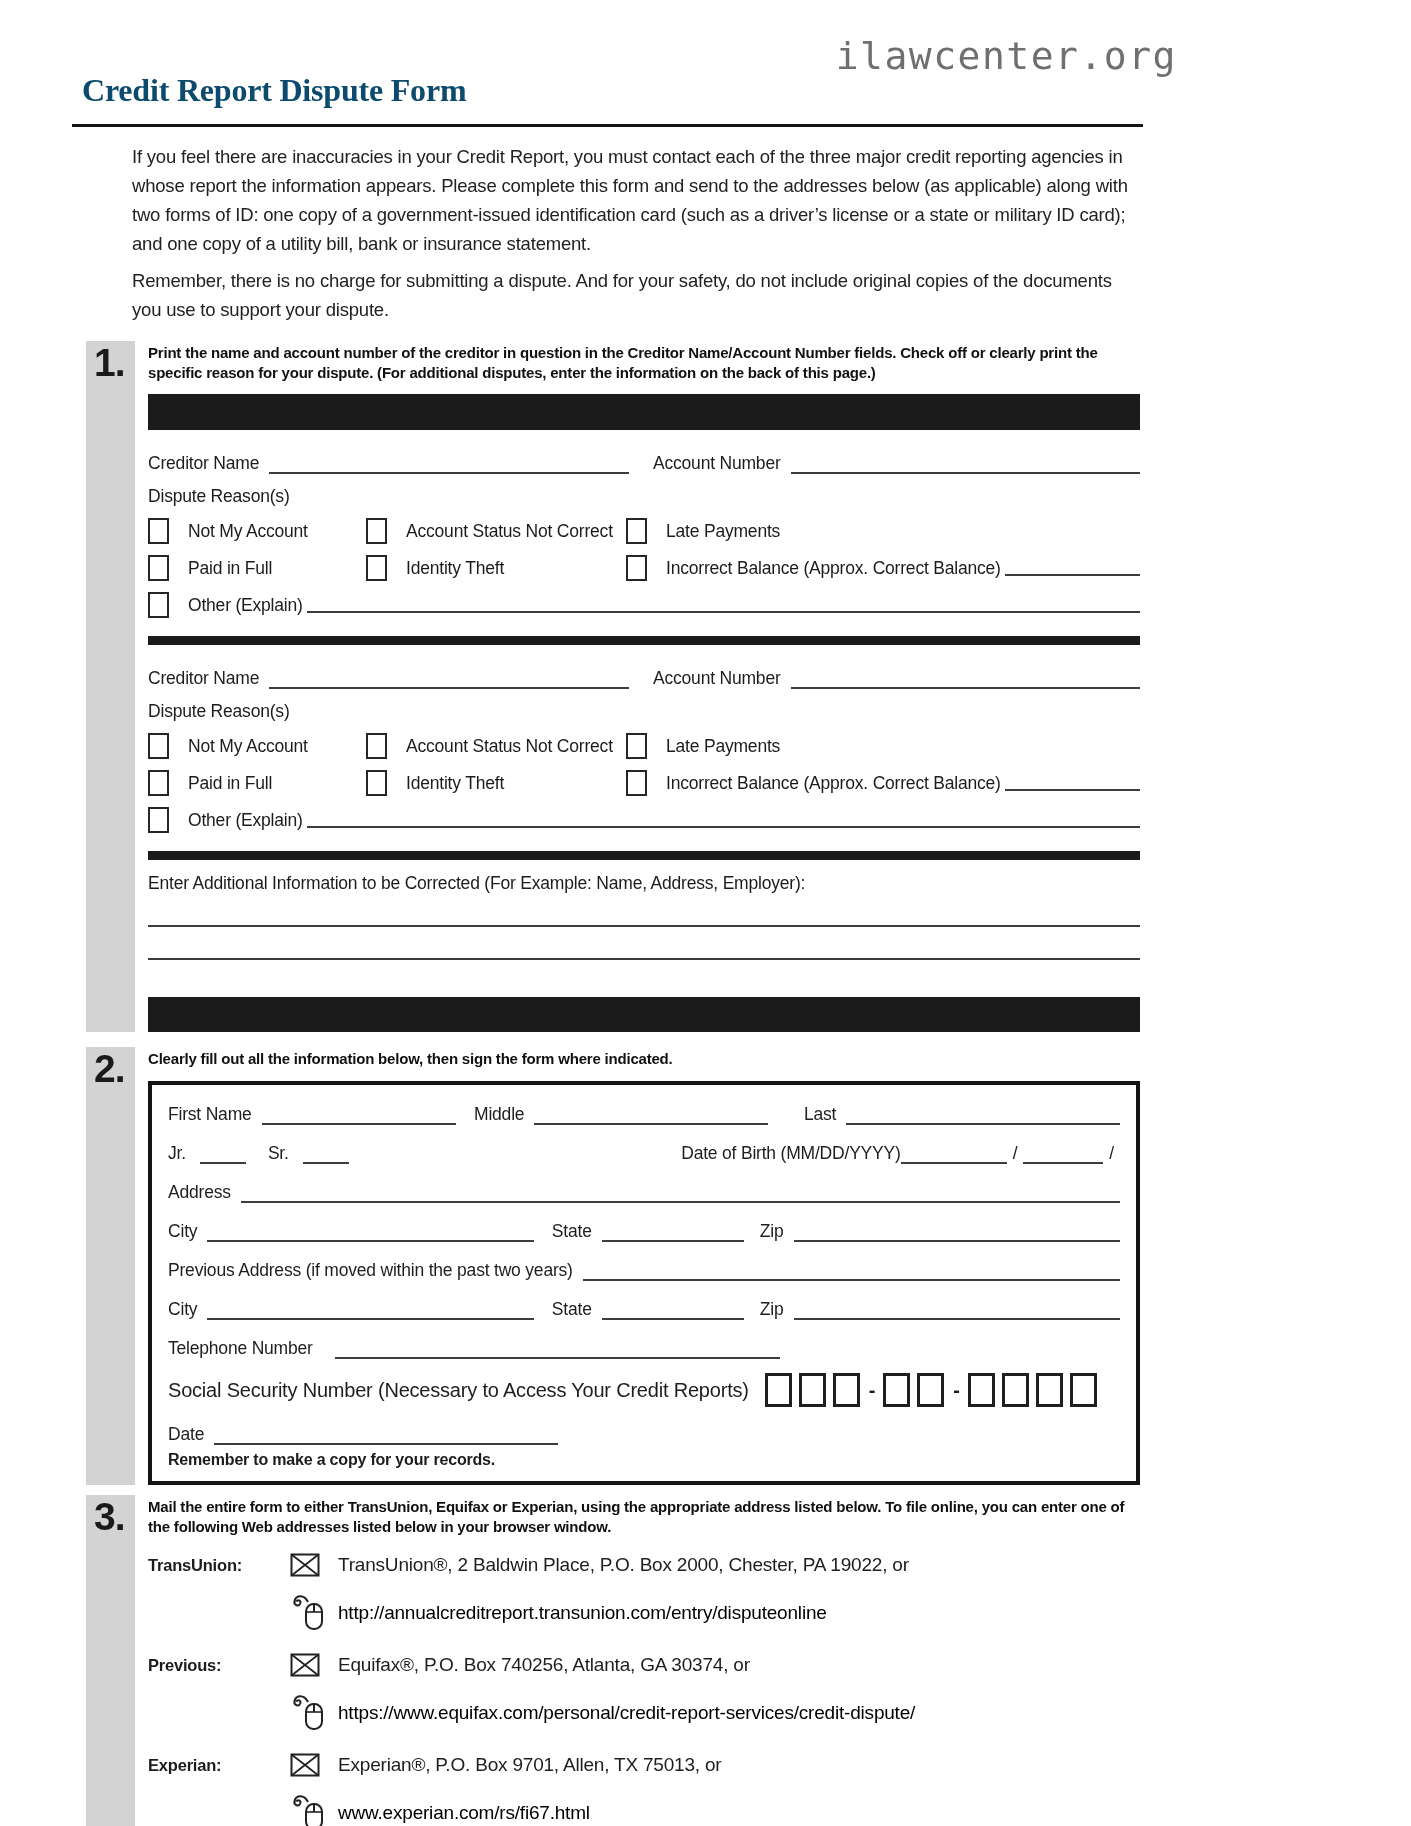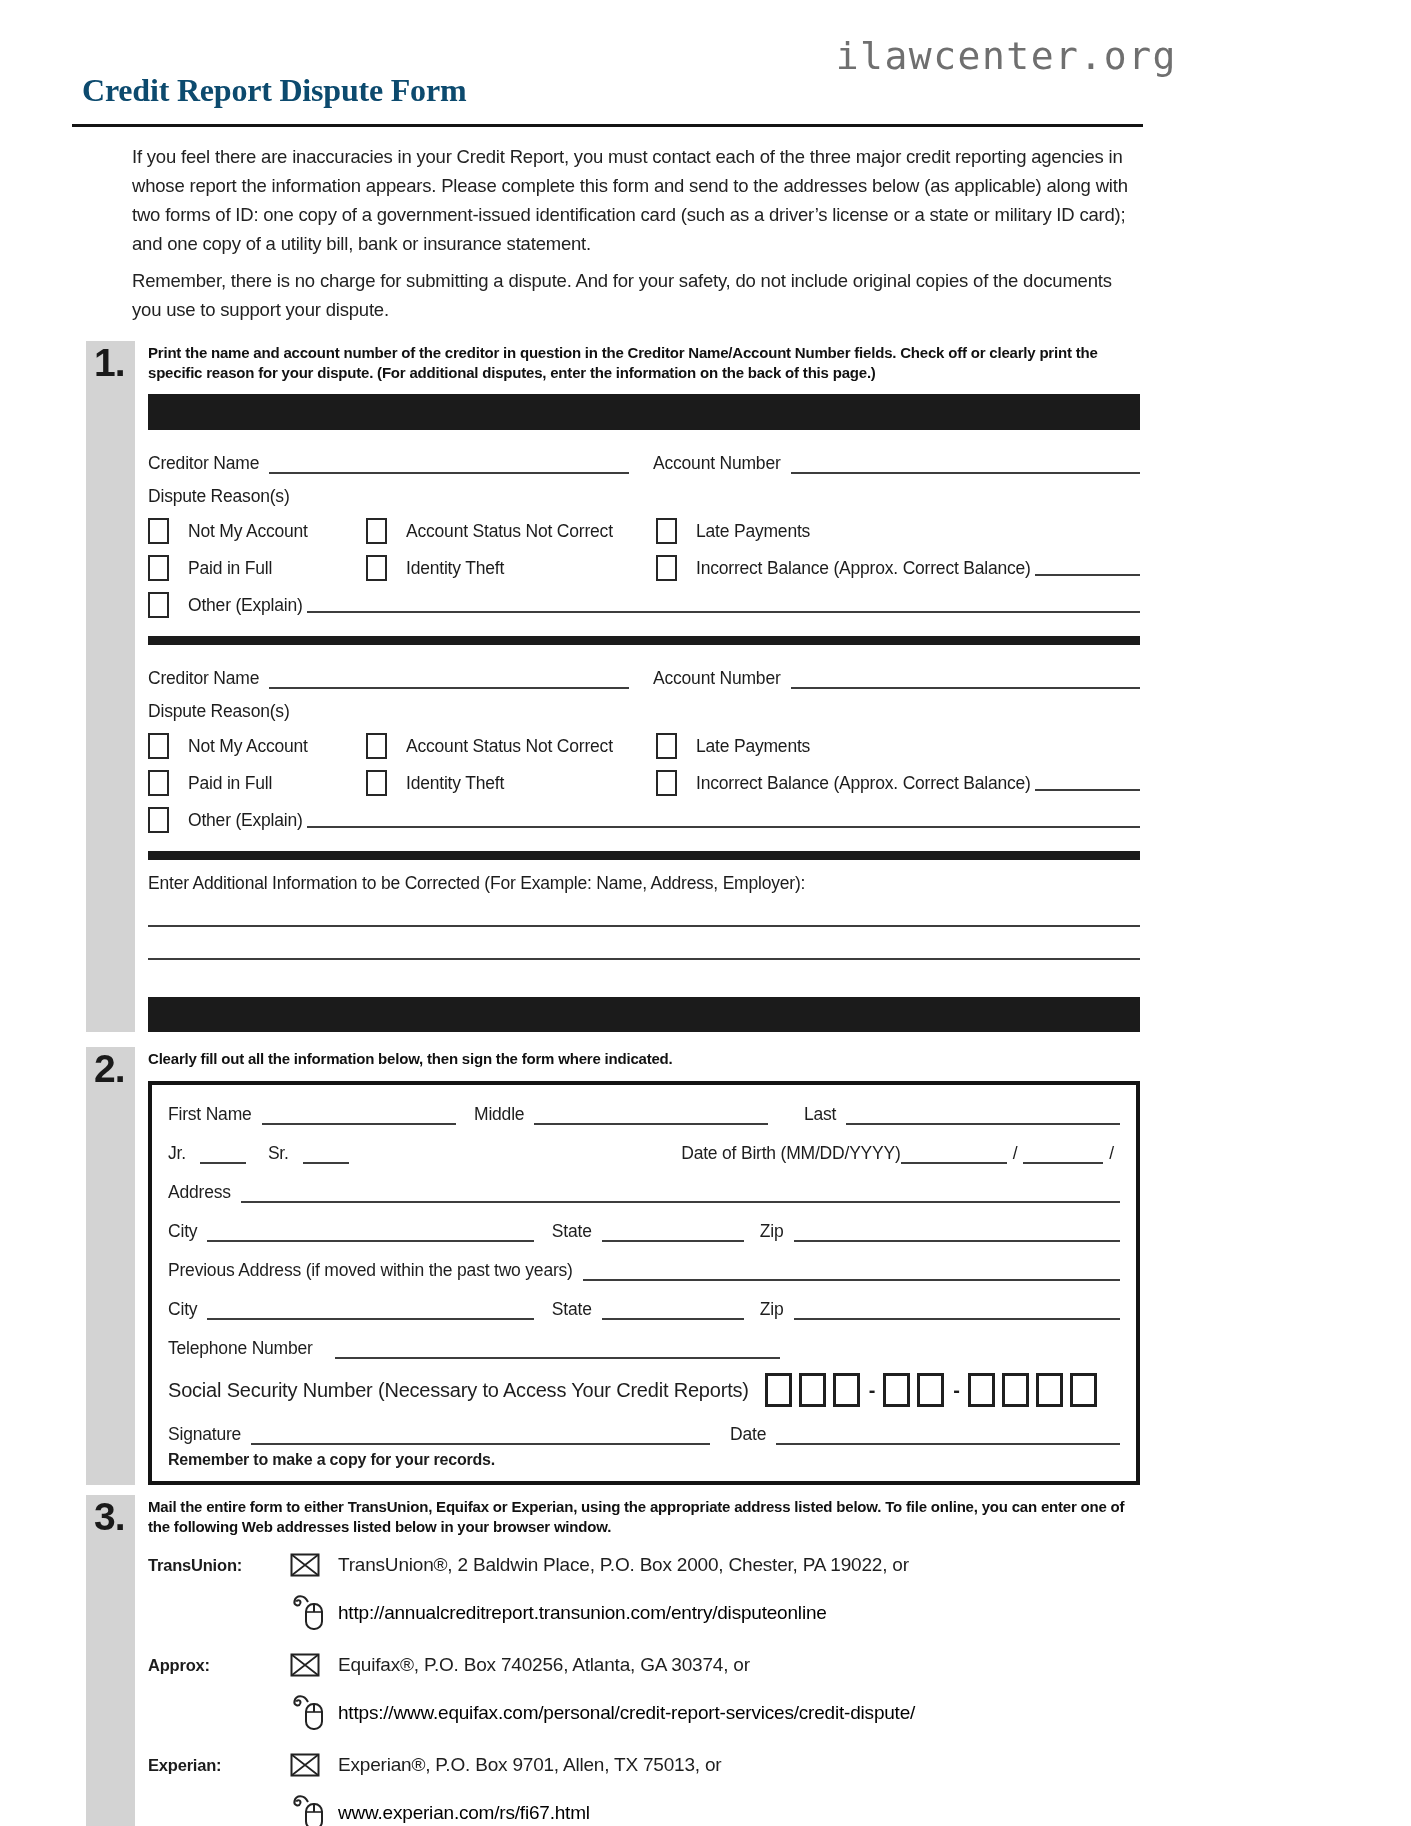--- a/index.html
+++ b/index.html
@@ -36,21 +36,21 @@
 
   .field-row { display:flex; align-items:flex-end; margin-top:18px; height:26px; font-size:17.5px; }
   .lbl { white-space:nowrap; padding-right:10px; color:#1e1e1e; }
   .line { flex:1 1 auto; border-bottom:2px solid #3d3d3d; height:18px; }
   .grp { display:flex; align-items:flex-end; }
   .w505 { width:505px; padding-right:24px; }
   .flex1 { flex:1 1 auto; }
 
   .sub-label { margin-top:12px; font-size:17.5px; height:22px; }
   .cb-row { display:flex; align-items:center; margin-top:9px; height:28px; font-size:17.5px; }
-  .cb-col1 { width:218px; } .cb-col2 { width:290px; } .cb-col3 { flex:1 1 auto; }
+  .cb-col1 { width:218px; } .cb-col2 { width:260px; } .cb-col3 { flex:1 1 auto; }
   .cb-item { display:flex; align-items:center; }
   .cb { width:21px; height:26px; border:2.5px solid #262626; background:#fff; margin-right:19px; flex:0 0 auto; }
   .cb-line { flex:1 1 auto; border-bottom:2px solid #3d3d3d; height:16px; margin-left:4px; }
 
   .addl { margin-top:13px; font-size:17.5px; }
   .blank { height:33px; border-bottom:2px solid #3d3d3d; }
 
   .section2 { margin-top:15px; }
   .box { margin-top:12px; border:4px solid #141414; padding:8px 16px 12px 16px; }
   .box .field-row { margin-top:13px; }
@@ -305,24 +305,20 @@
             <span class="ssn-box"></span>
             <span class="ssn-box"></span>
             <span class="hyph">-</span>
             <span class="ssn-box"></span>
             <span class="ssn-box"></span>
             <span class="ssn-box"></span>
             <span class="ssn-box"></span>
           </div>
 
           <div class="field-row" style="margin-top:8px;">
-            <div class="grp" style="flex:1 1 auto; padding-right:20px;">
-              <span class="lbl">Signature</span>
-              <span class="line"></span>
-            </div>
             <div class="grp" style="width:390px;">
               <span class="lbl">Date</span>
               <span class="line"></span>
             </div>
           </div>
 
           <div class="remember">Remember to make a copy for your records.</div>
         </div>
       </div>
     </div>
@@ -349,21 +345,21 @@
                 <rect x="16" y="9" width="16" height="25" rx="7.5" fill="none" stroke="#222" stroke-width="2"></rect>
                 <line x1="24" y1="9" x2="24" y2="17" stroke="#222" stroke-width="2"></line>
                 <line x1="16" y1="17" x2="32" y2="17" stroke="#222" stroke-width="1.6"></line>
                 <path d="M18,7 C14,-1 6,0 4.5,6 C3.5,10.5 9,12 10.3,8.2 C11.2,5.3 7.5,4.2 6.3,6.6" fill="none" stroke="#222" stroke-width="2"></path>
               </svg>
           </div>
           <div class="aurl">http://annualcreditreport.transunion.com/entry/disputeonline</div>
         </div>
 
         <div class="agency">
-          <div class="aname">Approx:</div>
+          <div class="aname">Previous:</div>
           <div class="icon-cell">
             <svg width="30" height="24" viewBox="0 0 30 24">
                 <rect x="1.5" y="1.5" width="27" height="21" fill="none" stroke="#222" stroke-width="2"></rect>
                 <path d="M1.5,1.5 L28.5,22.5 M28.5,1.5 L1.5,22.5" stroke="#222" stroke-width="1.7" fill="none"></path>
               </svg>
           </div>
           <div class="atext">Equifax®, P.O. Box 740256, Atlanta, GA 30374, or</div>
           <div></div>
           <div class="icon-cell">
             <svg width="38" height="36" viewBox="0 0 38 36">

